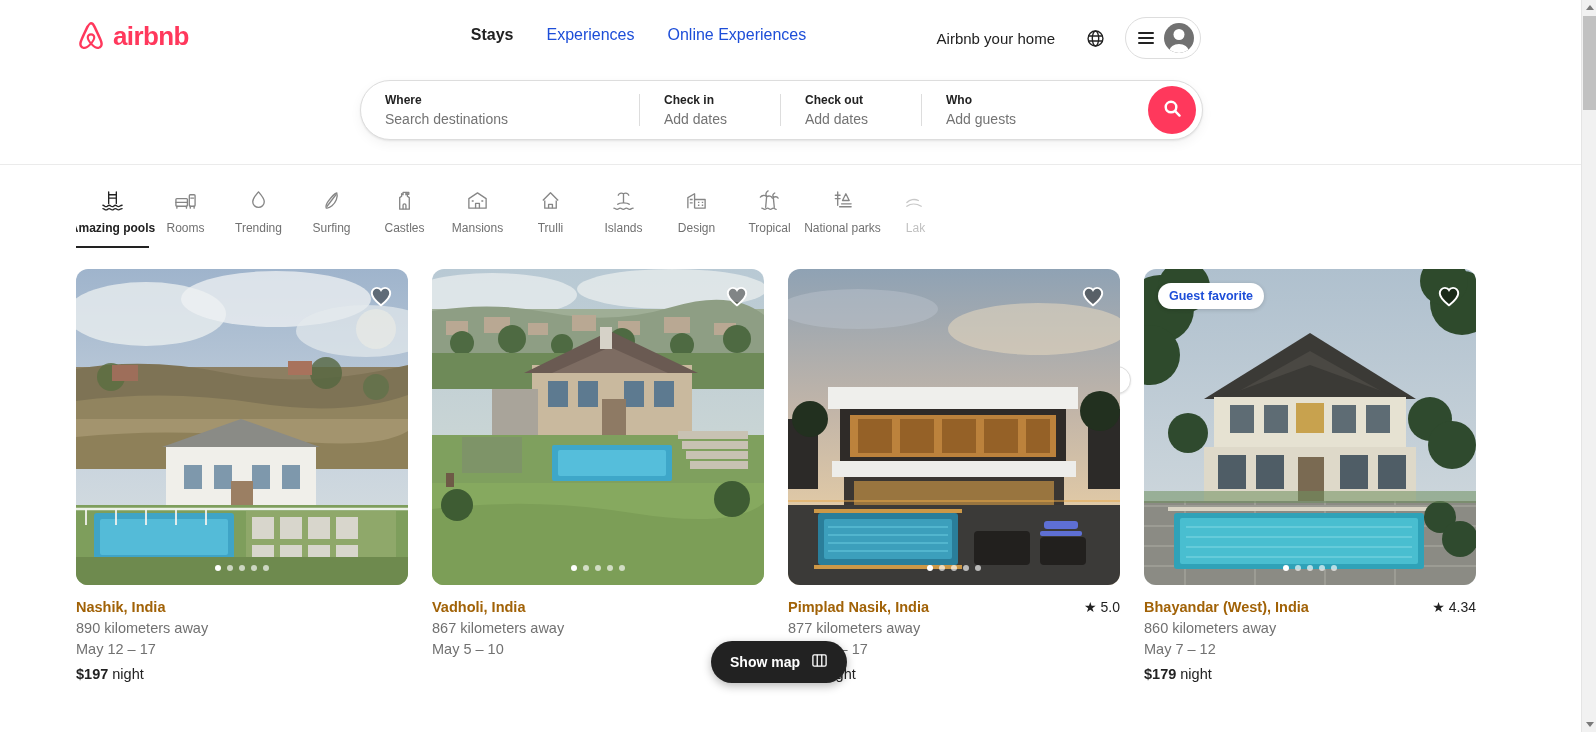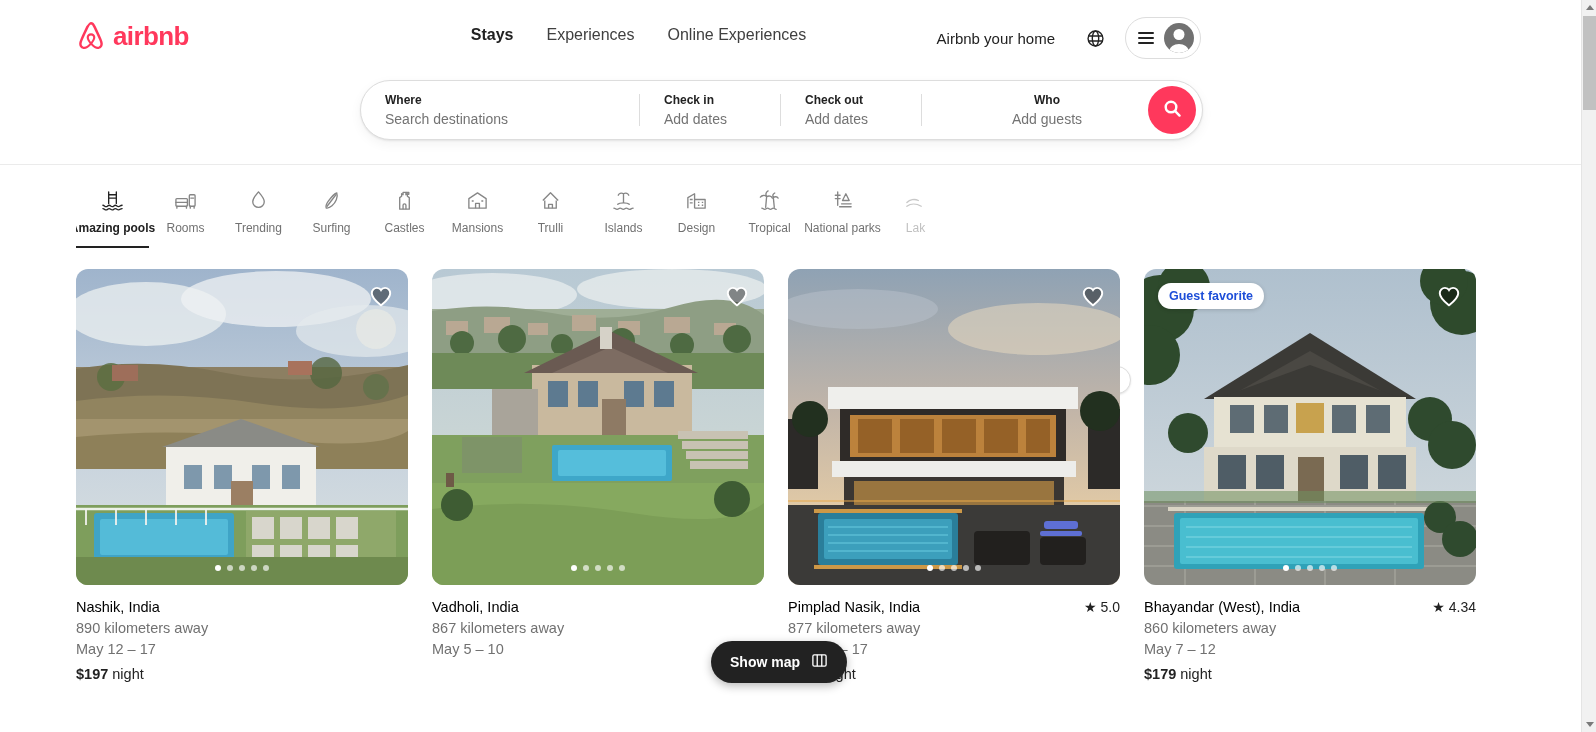--- a/index.html
+++ b/index.html
@@ -16,21 +16,21 @@
   
   .header {
     position: relative; height: 77px; width: 1277px;
     display: flex; align-items: center; background:#fff;
   }
   .logo { position:absolute; left:76px; top:20px; display:flex; align-items:center; gap:7px; }
   .logo svg { display:block; }
   .logo-text { font-size:26px; font-weight:700; color:#FF385C; letter-spacing:-0.6px; line-height:1; }
 
   .nav-tabs { position:absolute; left:50%; transform:translateX(-50%); top:26px; display:flex; gap:33px; align-items:center; }
-  .nav-tab { font-size:16px; color:#404040; white-space:nowrap; cursor:pointer; }
+  .nav-tab { font-size:16px; color:#1d4ed8; white-space:nowrap; cursor:pointer; }
   .nav-tab.active { color:#222; font-weight:700; }
 
   .header-right { position:absolute; right:76px; top:17px; display:flex; align-items:center; gap:14px; }
   .host-link { font-size:15px; color:#222; white-space:nowrap; padding:8px 10px; border-radius:20px; cursor:pointer; }
   .globe-btn { width:32px; height:32px; display:flex; align-items:center; justify-content:center; border-radius:50%; cursor:pointer; }
   .user-pill {
     display:flex; align-items:center; gap:10px;
     border:1px solid #DDDDDD; border-radius:21px; padding:5px 6px 5px 12px;
     background:#fff; cursor:pointer; height:42px;
   }
@@ -44,21 +44,21 @@
   .searchbar-wrap { position:absolute; left:360px; top:80px; }
   .searchbar {
     display:flex; align-items:center; width:843px; height:60px;
     background:#fff; border:1px solid #DDDDDD; border-radius:32px;
     box-shadow:0 1px 2px rgba(0,0,0,0.08), 0 4px 12px rgba(0,0,0,0.05);
   }
   .sb-seg { position:relative; padding:10px 0 10px 24px; cursor:pointer; }
   .sb-seg.where { width:278px; }
   .sb-seg.checkin { width:140px; }
   .sb-seg.checkout { width:140px; }
-  .sb-seg.who { flex:1;text-align:center; }
+  .sb-seg.who { flex:1; }
   .sb-label { font-size:12px; font-weight:700; color:#222; line-height:16px; margin-bottom:2px; }
   .sb-value { font-size:14px; color:#737373; line-height:18px; }
   .sb-div { width:1px; height:32px; background:#DDDDDD; }
   .search-btn {
     width:48px; height:48px; border-radius:50%; background:#FF385C;
     display:flex; align-items:center; justify-content:center;
     margin-left:auto; margin-right:6px; cursor:pointer; flex-shrink:0;
   }
 
   
@@ -114,21 +114,21 @@
     position:absolute; top:14px; left:14px; background:#fff; border-radius:16px;
     padding:6px 11px; font-size:12.5px; font-weight:600; color:#1d4ed8;
     box-shadow:0 1px 4px rgba(0,0,0,0.16);
   }
   .dots { position:absolute; bottom:14px; left:50%; transform:translateX(-50%); display:flex; gap:6px; }
   .dot { width:6px; height:6px; border-radius:50%; background:rgba(255,255,255,0.65); }
   .dot.active { background:#fff; }
 
   .card-body { padding-top:13px; position:relative; }
   .c-row { display:flex; align-items:flex-start; justify-content:space-between; gap:8px; }
-  .c-title { font-size:14.5px; font-weight:400; color:#000000; line-height:19px; }
+  .c-title { font-size:14.5px; font-weight:700; color:#a16207; line-height:19px; }
   .c-rating { font-size:14px; color:#222; display:flex; align-items:center; gap:4px; white-space:nowrap; line-height:19px; }
   .c-sub { font-size:14.5px; color:#717171; line-height:20px; margin-top:1px; }
   .c-price { font-size:14.5px; color:#222; margin-top:7px; }
   .c-price b { font-weight:700; }
 
   .showmap {
     position:absolute; left:711px; top:641px; height:42px;
     display:flex; align-items:center; gap:11px; padding:0 19px;
     background:#222222; color:#fff; border-radius:24px; cursor:pointer;
     box-shadow:0 3px 10px rgba(0,0,0,0.28); z-index:20;

